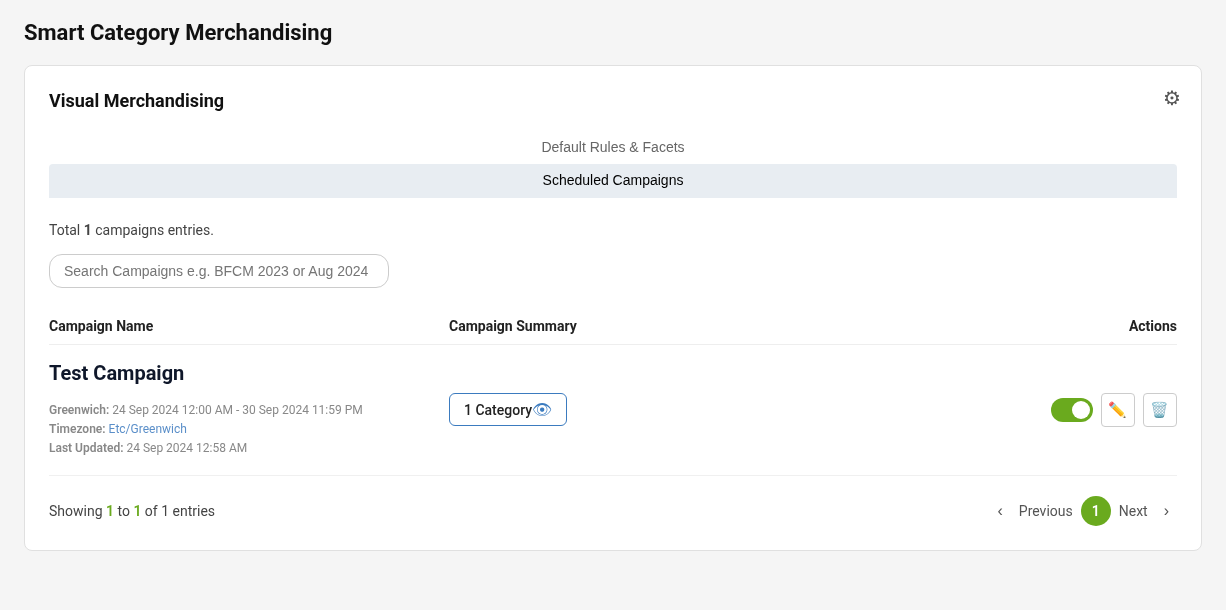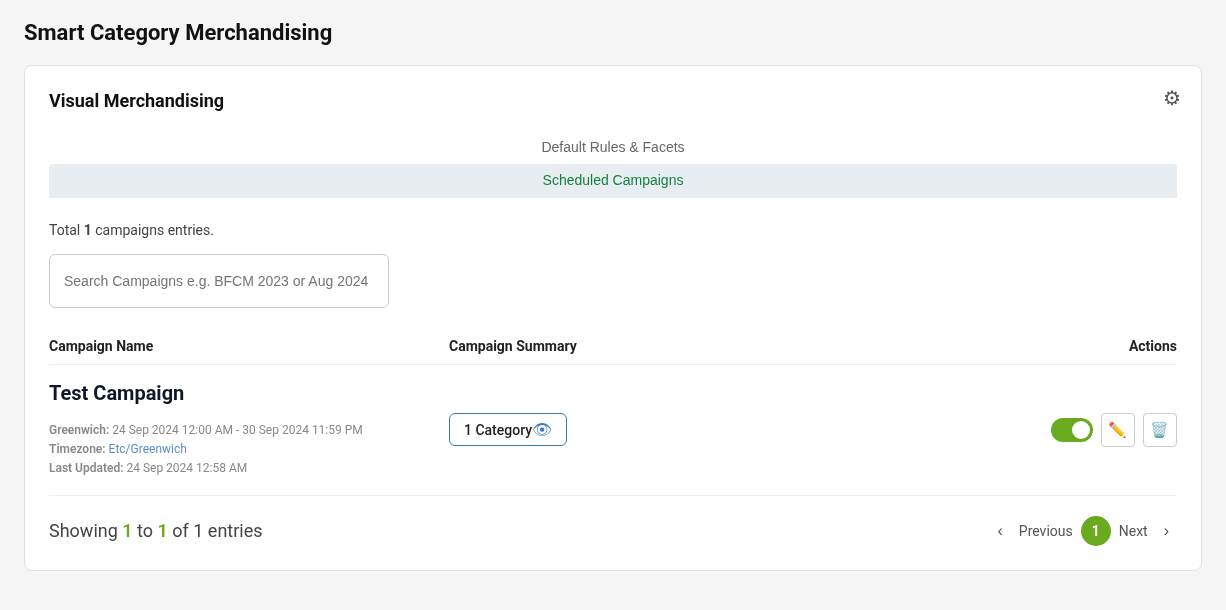--- a/index.html
+++ b/index.html
@@ -56,21 +56,21 @@
       font-size: 14px;
       color: #666;
       border-radius: 4px 4px 0 0;
       background: none;
       border: none;
       border-bottom: 2px solid transparent;
       margin-bottom: -1px;
     }
     .tab.active {
       background: #e8edf2;
-      color: #15803d;
+      color: #000000;
       font-weight: 500;
       border-bottom: 2px solid transparent;
     }
     .content-area {
       padding-top: 24px;
     }
     .toolbar {
       display: flex;
       align-items: center;
       justify-content: space-between;
@@ -100,23 +100,23 @@
       color: #333;
     }
     .btn-primary {
       background: #6aaa1e;
       border: 1px solid #6aaa1e;
       color: #fff;
       font-weight: 600;
     }
     .search-bar {
       width: 340px;
-      padding: 18px 14px;
+      padding: 8px 14px;
       border: 1px solid #ccc;
-      border-radius: 6px;
+      border-radius: 13px;
       font-size: 14px;
       color: #999;
       margin-bottom: 20px;
     }
     .table-header {
       display: flex;
       align-items: center;
       padding: 10px 0;
       border-bottom: 1px solid #eee;
       font-weight: 700;
@@ -211,21 +211,21 @@
       font-size: 15px;
       color: #555;
     }
     .pagination-bar {
       display: flex;
       align-items: center;
       justify-content: space-between;
       margin-top: 20px;
     }
     .showing-text {
-      font-size: 18px;
+      font-size: 14px;
       color: #444;
     }
     .showing-text .highlight {
       color: #6aaa1e;
       font-weight: 600;
     }
     .pagination-controls {
       display: flex;
       align-items: center;
       gap: 8px;

